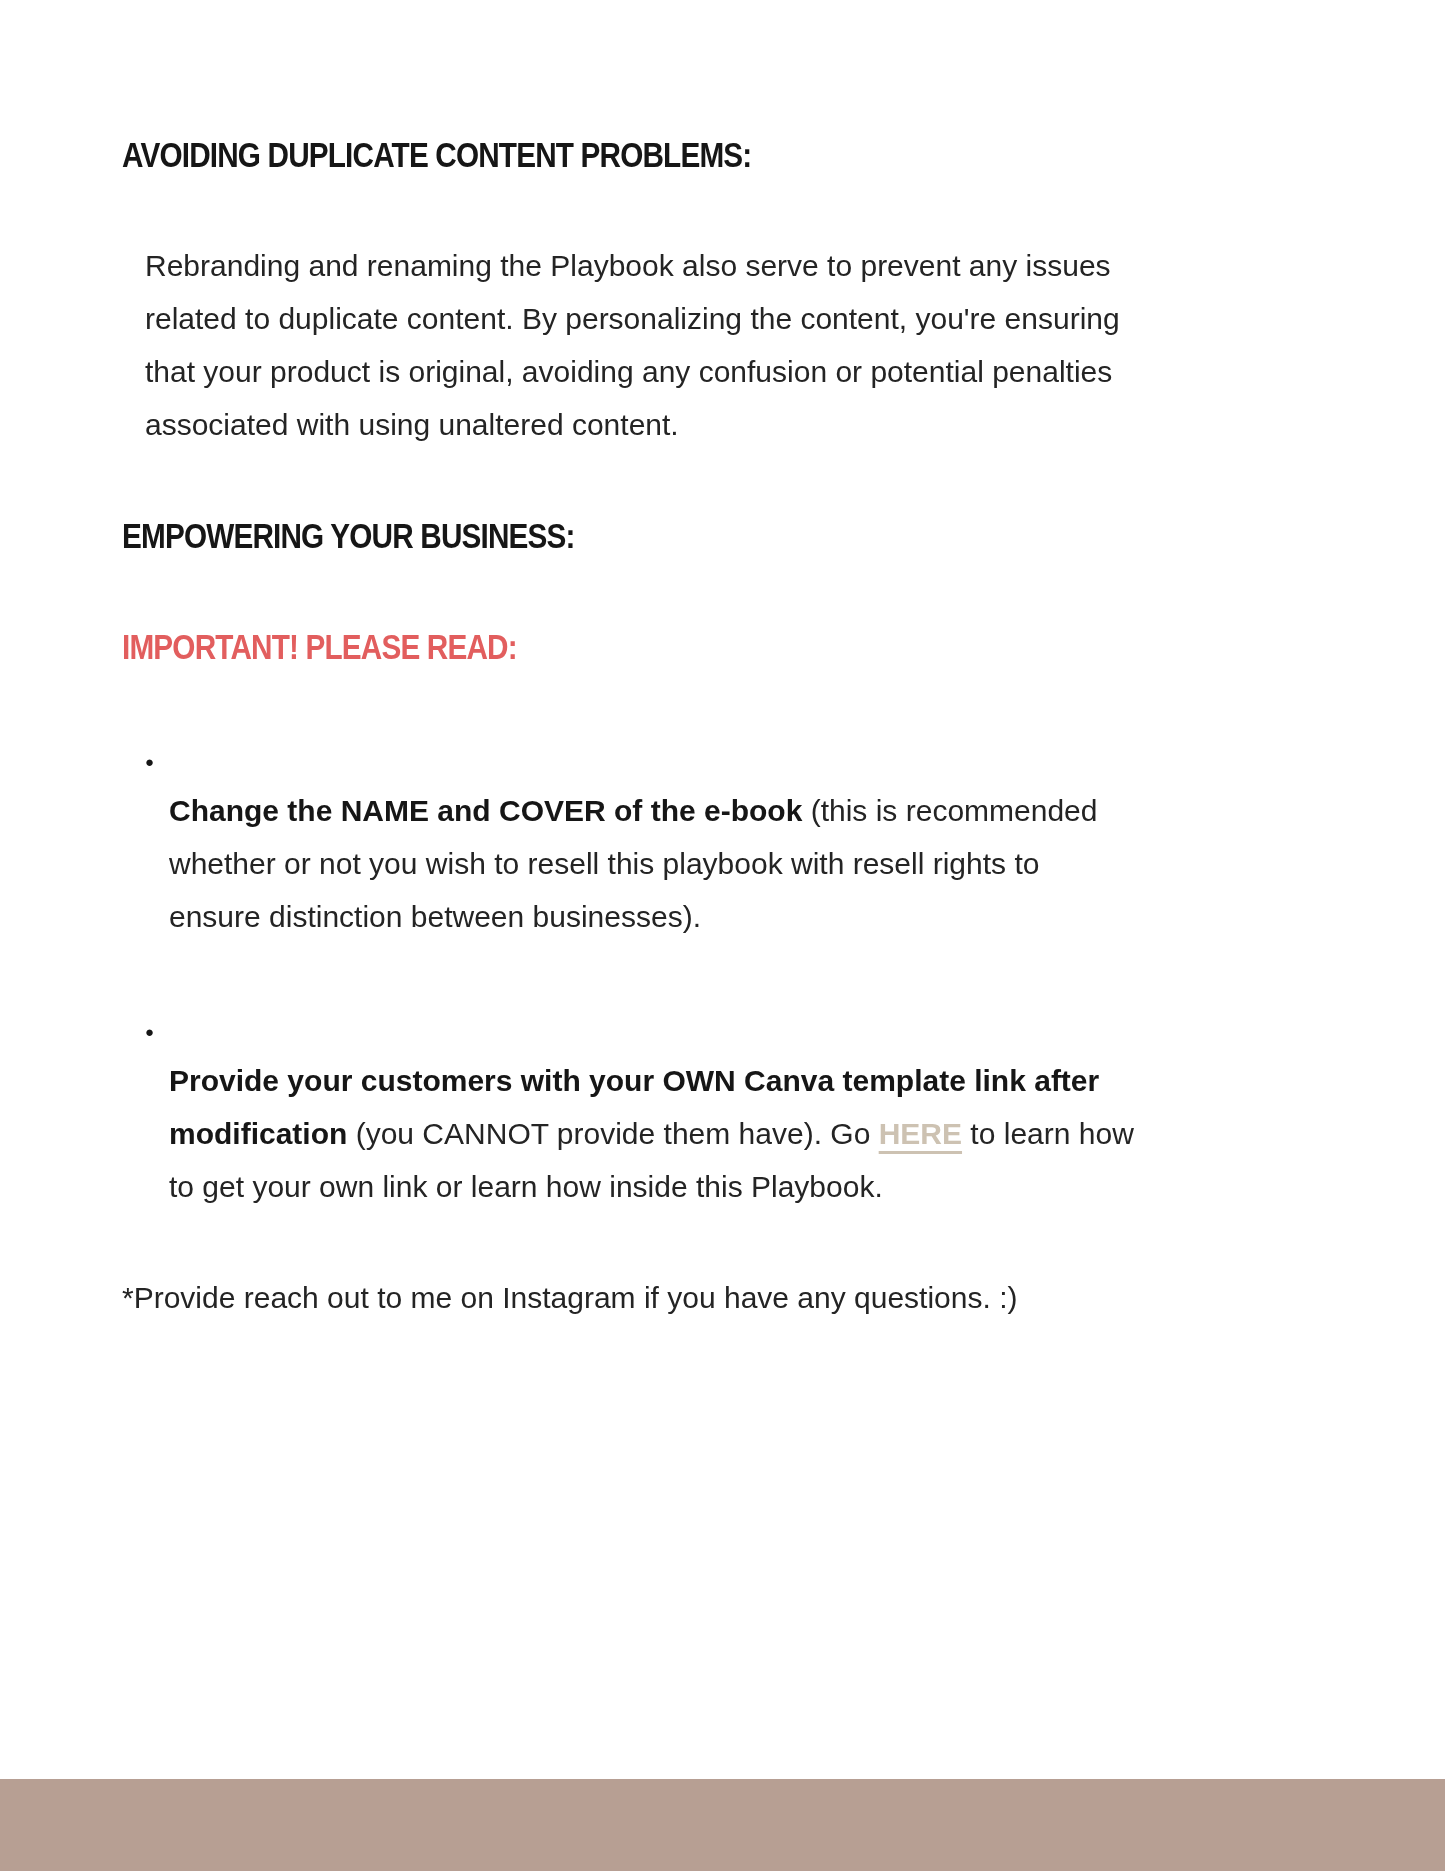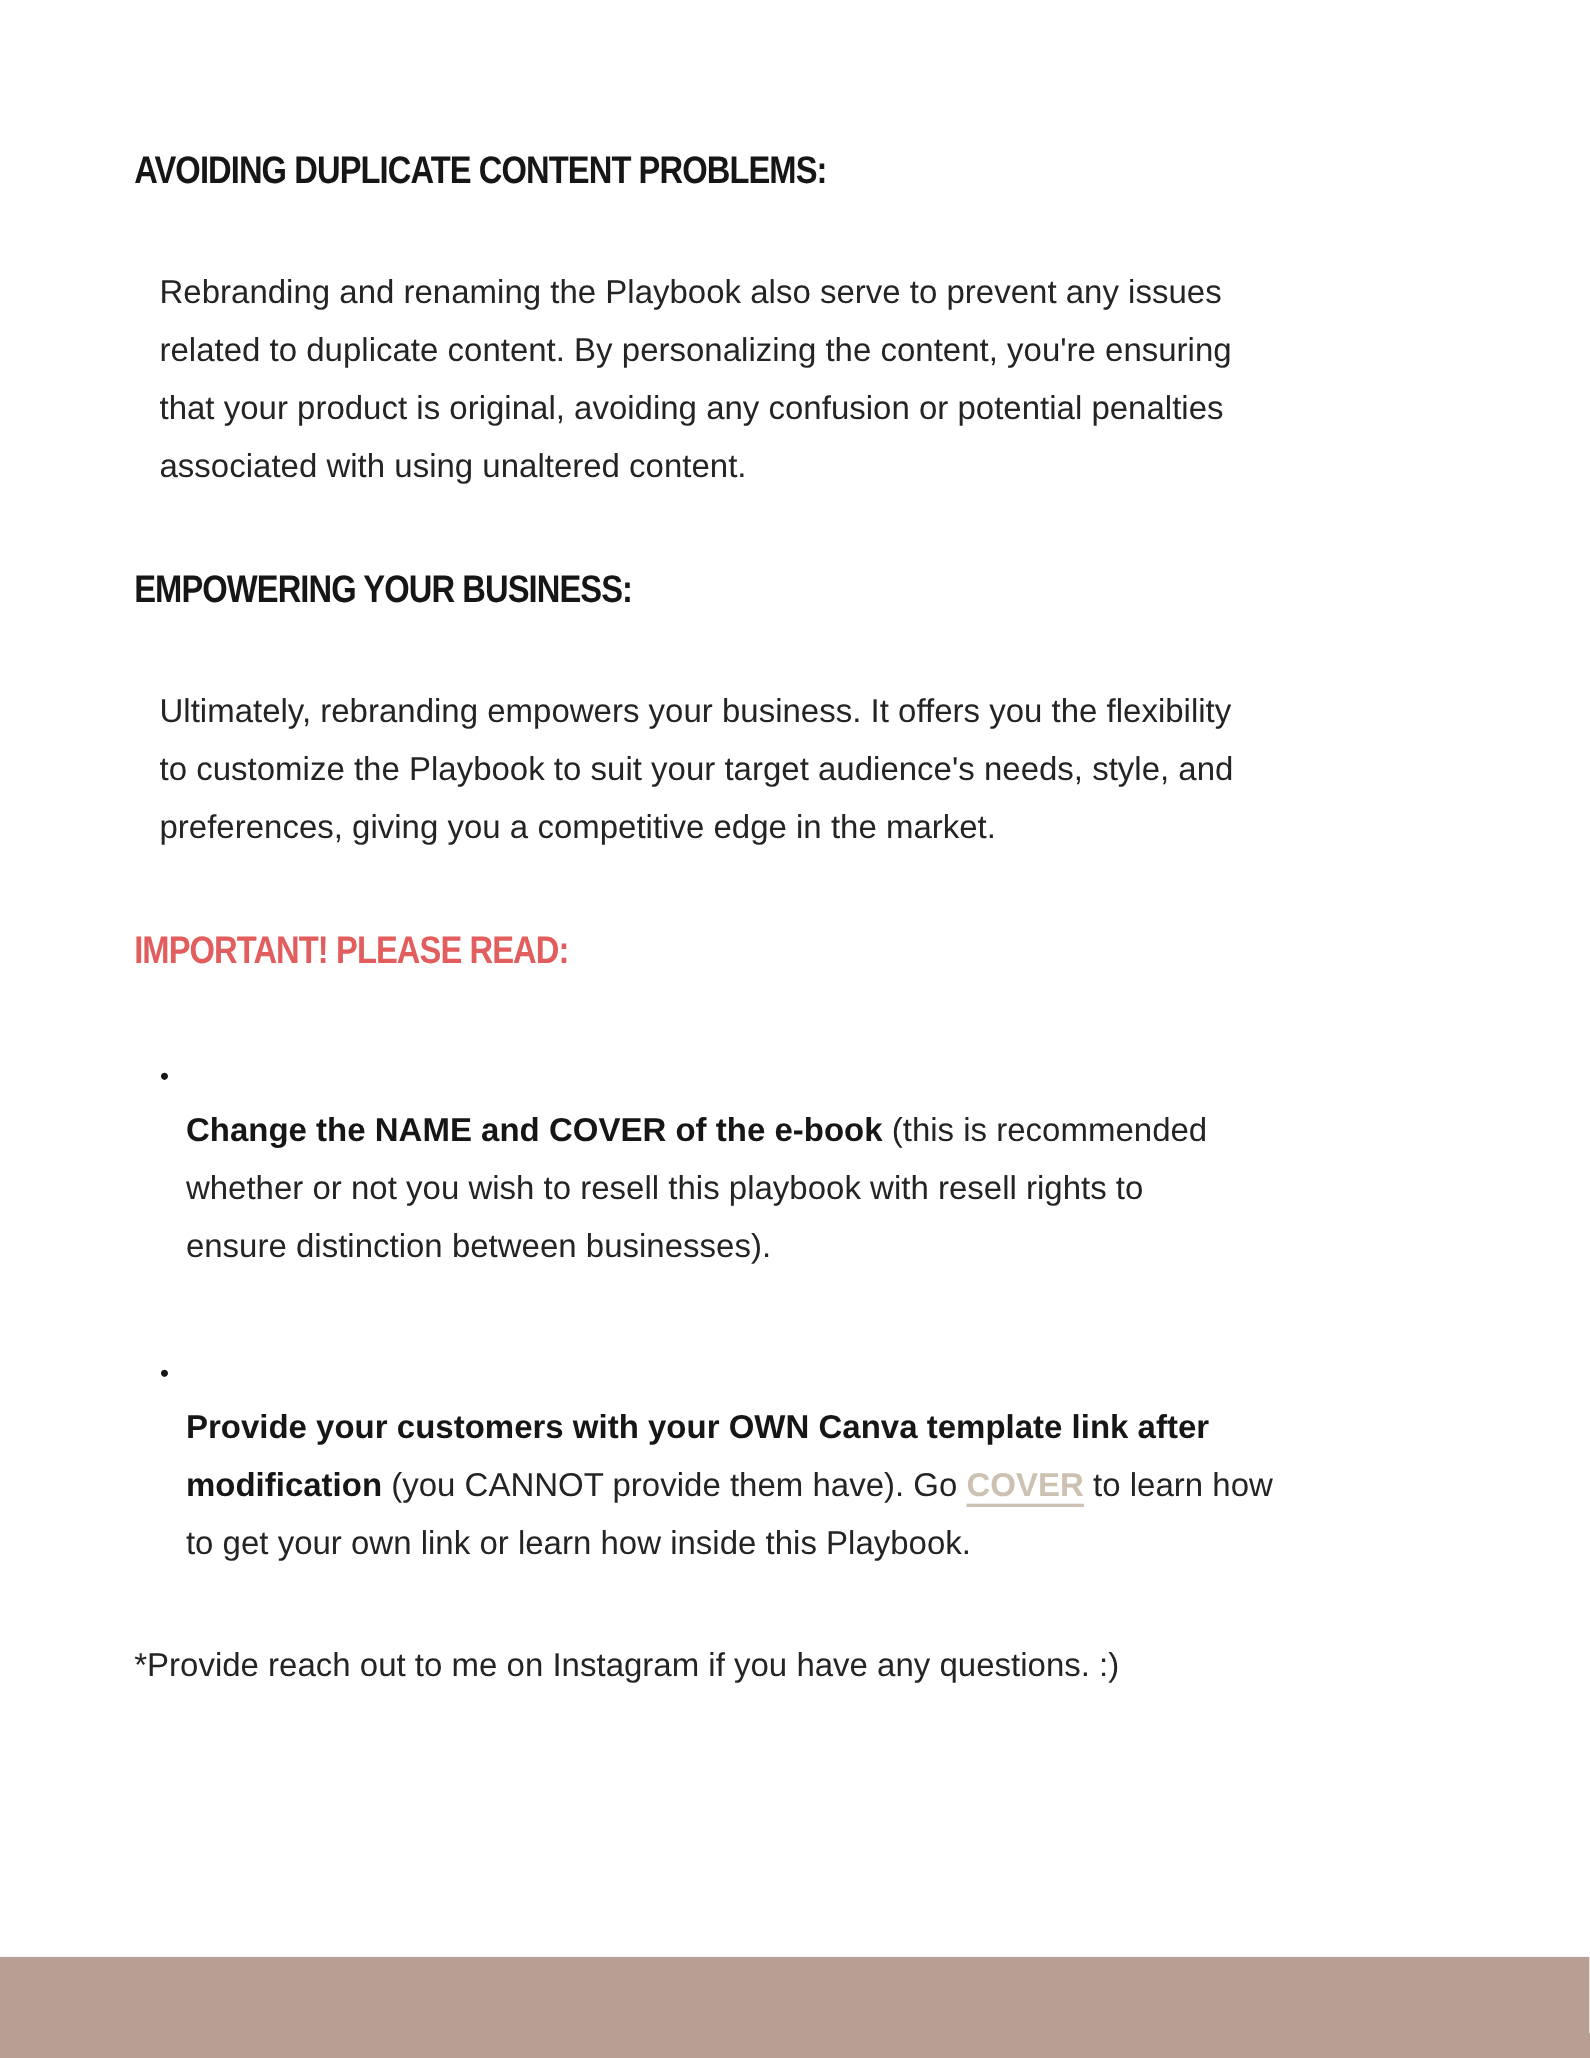--- a/index.html
+++ b/index.html
@@ -107,36 +107,33 @@
 
     <h2 class="hd">AVOIDING DUPLICATE CONTENT PROBLEMS:</h2>
 
     <p class="body-para">Rebranding and renaming the Playbook also serve to prevent any issues
 related to duplicate content. By personalizing the content, you're ensuring
 that your product is original, avoiding any confusion or potential penalties
 associated with using unaltered content.</p>
 
     <h2 class="hd">EMPOWERING YOUR BUSINESS:</h2>
 
-    <p class="body-para">Ultimately, rebranding empowers your business. It offers you the flexibility
-to customize the Playbook to suit your target audience's needs, style, and
-preferences, giving you a competitive edge in the market.</p>
 
     <h2 class="hd red">IMPORTANT! PLEASE READ:</h2>
 
 
     <ul class="terms">
       <li>
         <span class="bullet-marker" style="font-size: 15px; top: 4px;">●</span><span class="seg-bold">Change the NAME and COVER of the e-book</span><span> (this is recommended
 whether or not you wish to resell this playbook with resell rights to
 ensure distinction between businesses).</span>
       </li>
       <li>
         <span class="bullet-marker" style="font-size: 15px; top: 4px;">●</span><span class="seg-bold">Provide your customers with your OWN Canva template link after
-modification</span><span> (you CANNOT provide them have). Go </span><a class="tan-link">COVER</a><span> to learn how
+modification</span><span> (you CANNOT provide them have). Go </span><a class="tan-link">HERE</a><span> to learn how
 to get your own link or learn how inside this Playbook.</span>
       </li>
     </ul>
 
     <p class="footnote">*Provide reach out to me on Instagram if you have any questions. :)</p>
 
   </div>
 
   <div class="footer-bar"></div>
 </div>

